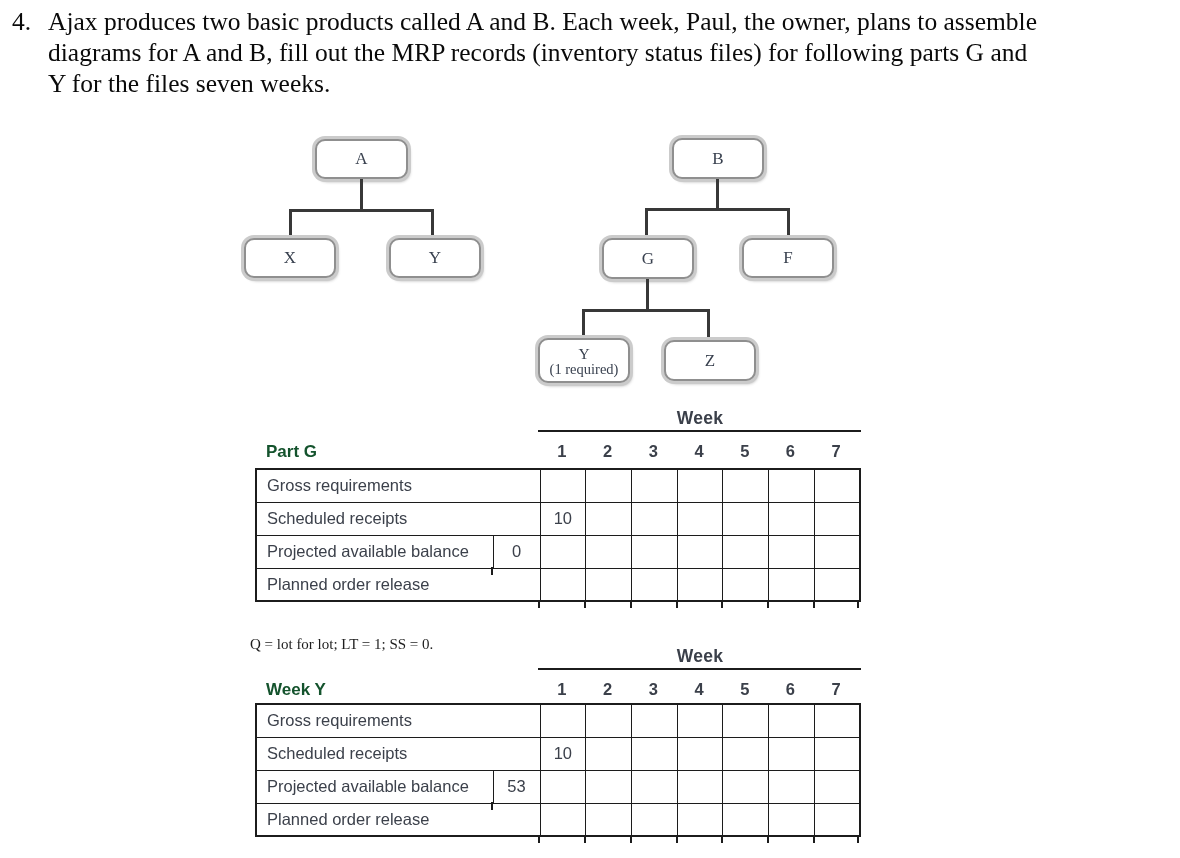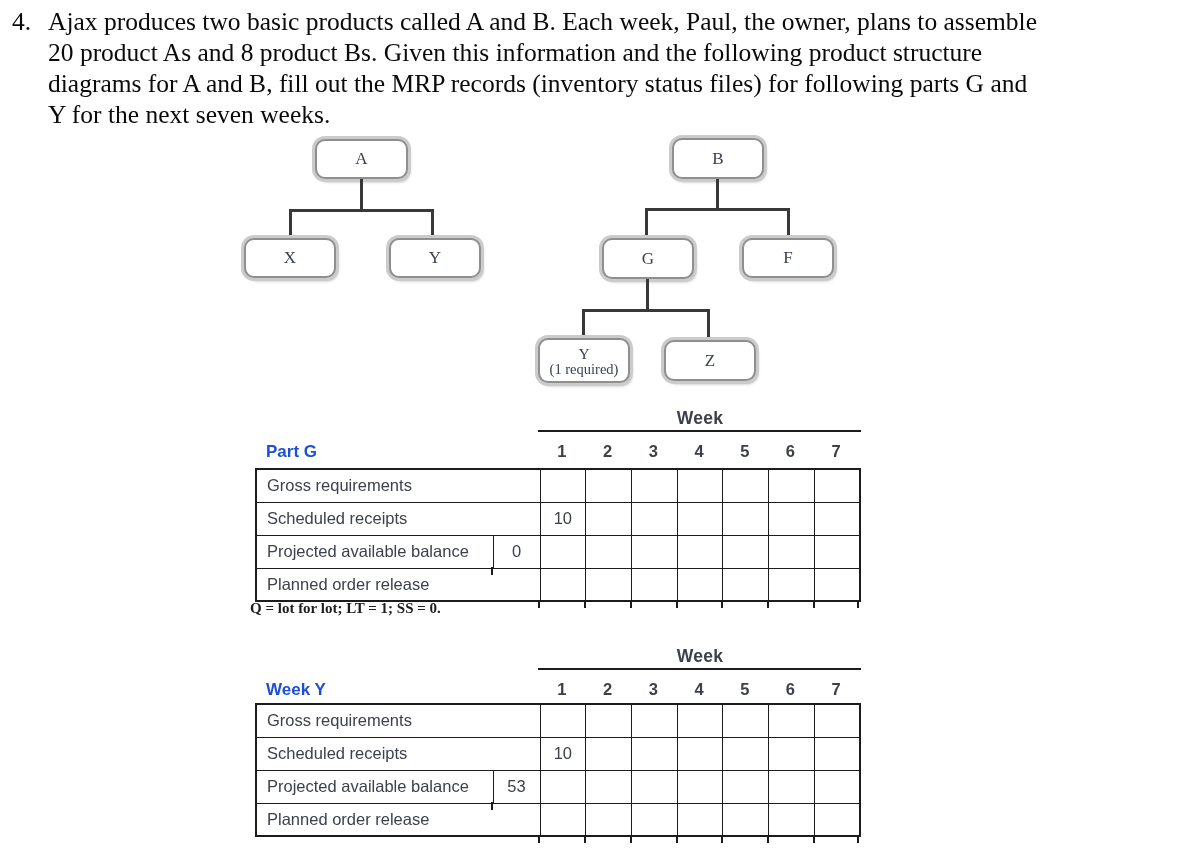--- a/index.html
+++ b/index.html
@@ -31,21 +31,21 @@
   .tnode .main2{font-size:15.5px;line-height:17px;}
   .cline{position:absolute;background:#383838;}
   
   .week-head{
     position:absolute;width:322px;text-align:center;
     font-weight:bold;font-size:17.5px;color:#3b404a;letter-spacing:.3px;
   }
   .week-rule{position:absolute;width:323px;height:2px;background:#1c1c1c;}
   .nums{position:absolute;left:539px;width:320px;display:flex;}
   .nums span{flex:1 1 0;text-align:center;font-weight:bold;font-size:16.5px;color:#3b404a;}
-  .part-label{position:absolute;left:266px;font-weight:bold;font-size:17px;color:#1d4ed8;}
+  .part-label{position:absolute;left:266px;font-weight:bold;font-size:17px;color:#14532d;}
   table.mrp{
     position:absolute;left:255px;width:604px;
     border-collapse:collapse;table-layout:fixed;
     border:2px solid #1c1c1c;
   }
   table.mrp td{
     border:1.6px solid #1c1c1c;height:33px;box-sizing:border-box;
     font-size:16.5px;color:#3c414b;overflow:hidden;white-space:nowrap;
   }
   td.lbl{padding:0 0 0 10px;text-align:left;}
@@ -58,23 +58,22 @@
 </style>
 </head>
 <body>
 
 <div id="page">
 
   <div class="problem">
     <span class="num">4.</span>
     <div class="lines">
       <div>Ajax produces two basic products called A and B. Each week, Paul, the owner, plans to assemble</div>
-      <div>20 product As and 8 product Bs. Given this information and the following product structure</div>
       <div>diagrams for A and B, fill out the MRP records (inventory status files) for following parts G and</div>
-      <div>Y for the next seven weeks.</div>
+      <div>Y for the files seven weeks.</div>
     </div>
   </div>
 
   <div class="tnode" style="left:315px;top:139px;width:93px;height:40px;">
     <span>A</span>
   </div>
   <div class="cline" style="left:360px;top:179px;width:2.5px;height:31px;"></div>
   <div class="cline" style="left:289px;top:209px;width:145px;height:2.5px;"></div>
   <div class="cline" style="left:289px;top:209px;width:2.5px;height:30px;"></div>
   <div class="cline" style="left:431px;top:209px;width:2.5px;height:30px;"></div>
@@ -181,21 +180,21 @@
 
   <div class="stub" style="left:491px;top:567px;"></div>
   <div class="stub" style="left:538px;top:600px;"></div>
   <div class="stub" style="left:584px;top:600px;"></div>
   <div class="stub" style="left:630px;top:600px;"></div>
   <div class="stub" style="left:676px;top:600px;"></div>
   <div class="stub" style="left:721px;top:600px;"></div>
   <div class="stub" style="left:767px;top:600px;"></div>
   <div class="stub" style="left:813px;top:600px;"></div>
   <div class="stub" style="left:857px;top:600px;"></div>
-  <div class="footnote" style="top:600px;font-weight:bold;">Q = lot for lot; LT = 1; SS = 0.</div>
+  <div class="footnote" style="top:636px;">Q = lot for lot; LT = 1; SS = 0.</div>
 
   <div class="week-head" style="left:539px;top:646px;">Week</div>
   <div class="week-rule" style="left:538px;top:668px;"></div>
   <div class="part-label" style="top:680px;">Week Y</div>
   <div class="nums" style="top:680px;">
     <span>1</span>
     <span>2</span>
     <span>3</span>
     <span>4</span>
     <span>5</span>

